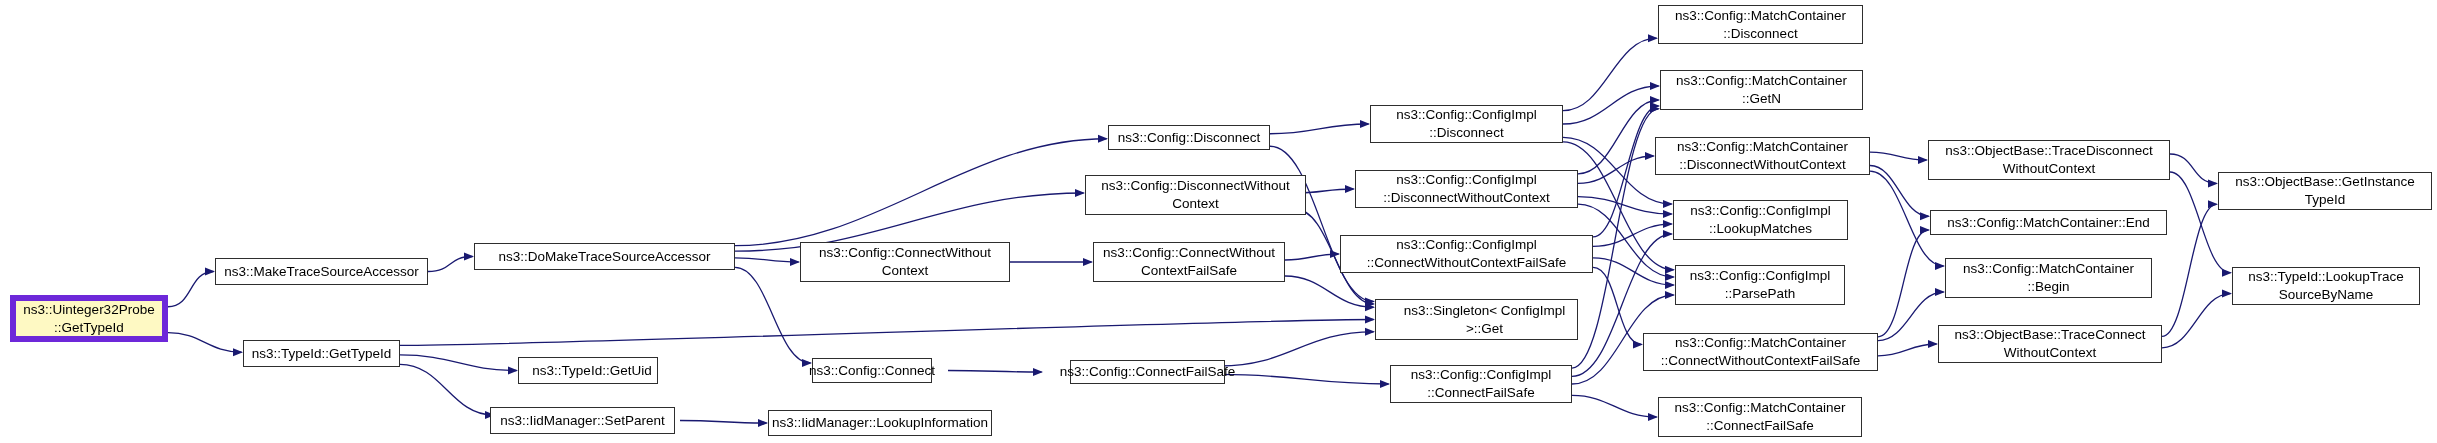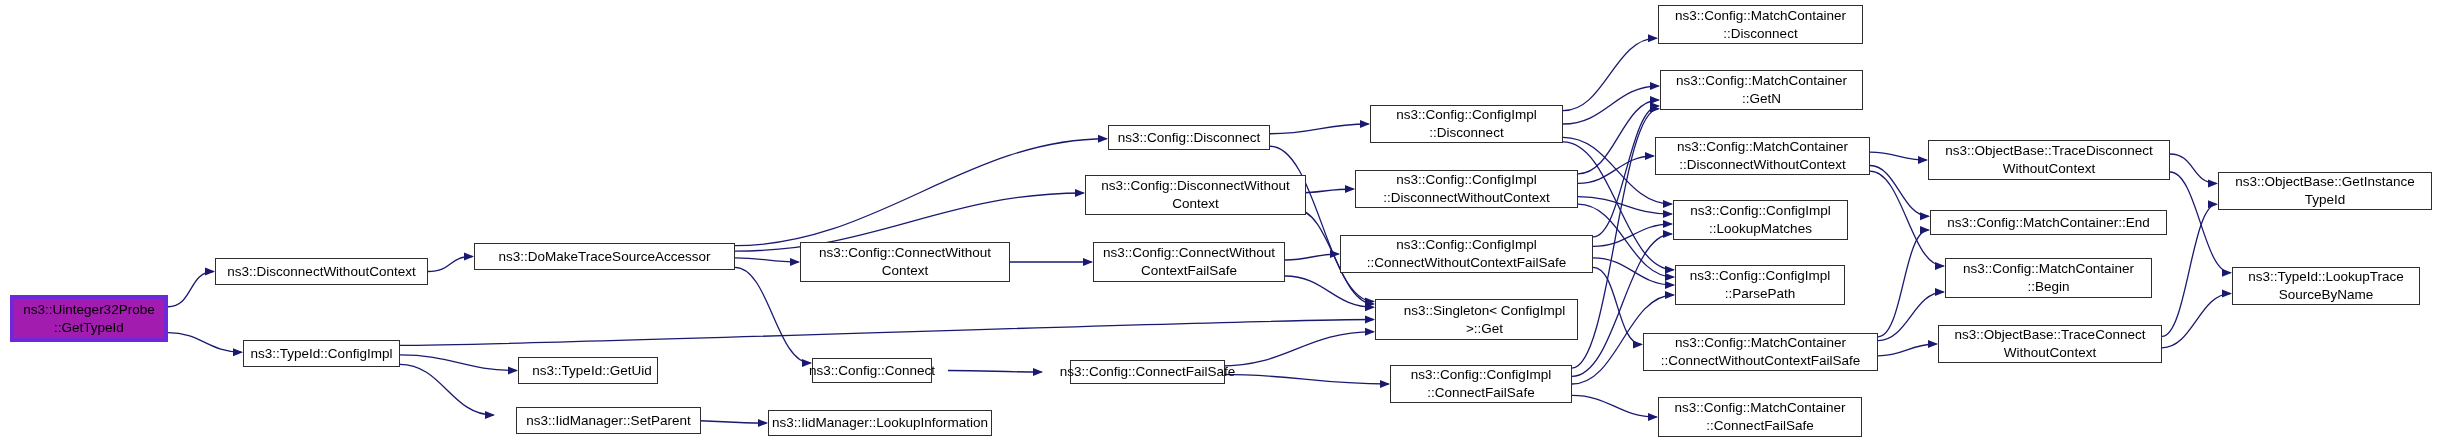--- a/index.html
+++ b/index.html
@@ -29,22 +29,22 @@
     display: flex;
     align-items: center;
     justify-content: center;
     text-align: center;
     white-space: pre;
     font-size: 13.5px;
     line-height: 1.32;
     cursor: pointer;
   }
   .gnode.root {
-    background: #a21caf;
-    border: 4px solid #6d28d9;
+    background: #fef9c3;
+    border: 6px solid #6d28d9;
     cursor: default;
   }
 </style>
 </head>
 <body>
 
 <div id="graph-canvas">
   <svg id="edge-layer" xmlns="http://www.w3.org/2000/svg">
       <defs>
         <marker id="arrow" viewBox="0 0 10 10" refX="8.5" refY="5" markerWidth="8" markerHeight="8" orient="auto-start-reverse">
@@ -94,25 +94,25 @@
       <path d="M1878,336.8 C1903,336.8 1903.5,230 1928.5,230" fill="none" stroke="#191970" stroke-width="1.3" marker-end="url(#arrow)"></path>
       <path d="M1878,340.6 C1907.475,340.6 1914.025,292 1943.5,292" fill="none" stroke="#191970" stroke-width="1.3" marker-end="url(#arrow)"></path>
       <path d="M1878,355.8 C1904.325,355.8 1910.175,344 1936.5,344" fill="none" stroke="#191970" stroke-width="1.3" marker-end="url(#arrow)"></path>
       <path d="M2170,154 C2195,154 2191.5,183.4 2216.5,183.4" fill="none" stroke="#191970" stroke-width="1.3" marker-end="url(#arrow)"></path>
       <path d="M2170,172 C2197.225,172 2203.275,272.7 2230.5,272.7" fill="none" stroke="#191970" stroke-width="1.3" marker-end="url(#arrow)"></path>
       <path d="M2162,336.4 C2187,336.4 2191.5,204.3 2216.5,204.3" fill="none" stroke="#191970" stroke-width="1.3" marker-end="url(#arrow)"></path>
       <path d="M2162,347.8 C2192.825,347.8 2199.675,293.6 2230.5,293.6" fill="none" stroke="#191970" stroke-width="1.3" marker-end="url(#arrow)"></path>
     </svg>
 <div class="gnode root" style="left: 10px; top: 295px; width: 158px; height: 47px;"><span>ns3::Uinteger32Probe
 ::GetTypeId</span></div>
-    <div class="gnode" style="left: 215px; top: 258px; width: 213px; height: 27px;"><span>ns3::DisconnectWithoutContext</span></div>
-    <div class="gnode" style="left: 243px; top: 340px; width: 157px; height: 27px;"><span>ns3::TypeId::ConfigImpl</span></div>
+    <div class="gnode" style="left: 215px; top: 258px; width: 213px; height: 27px;"><span>ns3::MakeTraceSourceAccessor</span></div>
+    <div class="gnode" style="left: 243px; top: 340px; width: 157px; height: 27px;"><span>ns3::TypeId::GetTypeId</span></div>
     <div class="gnode" style="left: 474px; top: 243px; width: 261px; height: 27px;"><span>ns3::DoMakeTraceSourceAccessor</span></div>
     <div class="gnode" style="left: 518px; top: 357px; width: 140px; height: 27px; padding-left: 8px;"><span>ns3::TypeId::GetUid</span></div>
-    <div class="gnode" style="left: 516px; top: 407px; width: 185px; height: 27px; text-align: right;"><span>ns3::IidManager::SetParent</span></div>
+    <div class="gnode" style="left: 490px; top: 407px; width: 185px; height: 27px; text-align: right;"><span>ns3::IidManager::SetParent</span></div>
     <div class="gnode" style="left: 800px; top: 242px; width: 210px; height: 40px;"><span>ns3::Config::ConnectWithout
 Context</span></div>
     <div class="gnode" style="left: 812px; top: 358px; width: 120px; height: 25px;"><span>ns3::Config::Connect</span></div>
     <div class="gnode" style="left: 768px; top: 410px; width: 224px; height: 26px;"><span>ns3::IidManager::LookupInformation</span></div>
     <div class="gnode" style="left: 1108px; top: 125px; width: 162px; height: 25px;"><span>ns3::Config::Disconnect</span></div>
     <div class="gnode" style="left: 1085px; top: 175px; width: 221px; height: 40px;"><span>ns3::Config::DisconnectWithout
 Context</span></div>
     <div class="gnode" style="left: 1093px; top: 242px; width: 192px; height: 40px;"><span>ns3::Config::ConnectWithout
 ContextFailSafe</span></div>
     <div class="gnode" style="left: 1043px; top: 360px; width: 155px; height: 24px; margin-left: 27px;"><span>ns3::Config::ConnectFailSafe</span></div>

